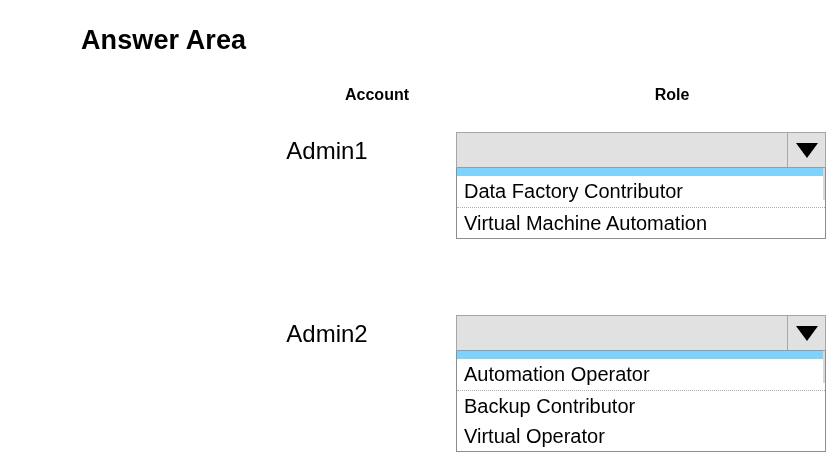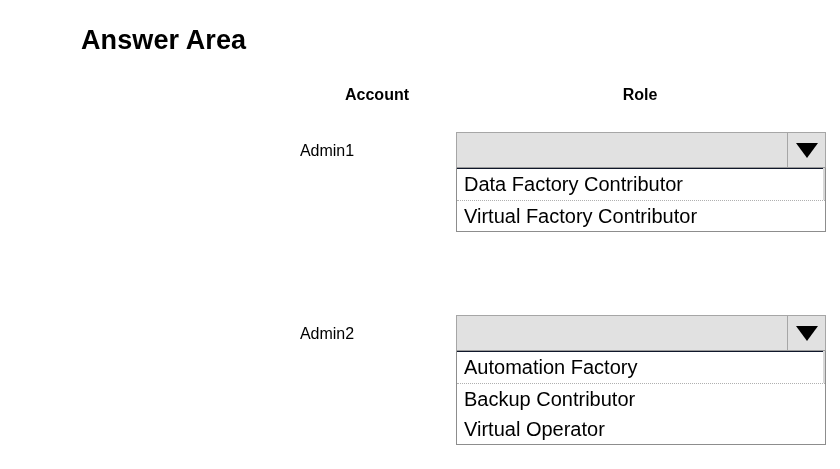--- a/index.html
+++ b/index.html
@@ -47,40 +47,40 @@
     line-height: 24px;
     white-space: nowrap;
     text-align: center;
   }
   .col-header.account {
     left: 245px;
     top: 83px;
     width: 200px;
   }
   .col-header.role {
-    left: 508px;
+    left: 540px;
     top: 83px;
     width: 200px;
   }
 
   
   .answer-row {
     position: absolute;
     left: 0;
   }
   .answer-row.row-1 { top: 132px; }
   .answer-row.row-2 { top: 315px; }
 
   .account-label {
     position: absolute;
     left: 245px;
     top: 6px;
     width: 100px;
     text-align: center;
-    font-size: 16px;
+    font-size: 24px;
     line-height: 26px;
     white-space: nowrap;
   }
 
   
   .combo-wrap {
     position: absolute;
     left: 424px;
     top: 0;
     width: 370px;
@@ -120,24 +120,24 @@
     height: 0;
     border-left: 11px solid transparent;
     border-right: 11px solid transparent;
     border-top: 15px solid #000000;
   }
 
   
   .combo-list {
     position: relative;
     box-sizing: border-box;
-    background: #0f172a;
+    background: #7dd3fc;
     border: 1px solid #8d8d8d;
     border-top: none;
-    padding-top: 1px;
+    padding-top: 8px;
   }
   .combo-option {
     font-size: 20px;
     line-height: 30px;
     height: 30px;
     padding-left: 7px;
     white-space: nowrap;
     background: #ffffff;
     color: #000000;
   }
@@ -175,42 +175,42 @@
       <div class="combo-box">
         <div class="combo-value"></div>
         <div class="combo-arrow-btn">
           <span class="arrow-glyph"></span>
         </div>
       </div>
 
       <div class="combo-list">
         <span class="inner-edge"></span>
         <div class="combo-option sep">Data Factory Contributor</div>
-        <div class="combo-option">Virtual Factory Contributor</div>
+        <div class="combo-option">Virtual Machine Automation</div>
       </div>
 
     </div>
   </div>
 
   <div class="answer-row row-2">
 
     <div class="account-label">Admin2</div>
 
     <div class="combo-wrap">
 
       <div class="combo-box">
         <div class="combo-value"></div>
         <div class="combo-arrow-btn">
           <span class="arrow-glyph"></span>
         </div>
       </div>
 
       <div class="combo-list">
         <span class="inner-edge"></span>
-        <div class="combo-option sep">Automation Factory</div>
+        <div class="combo-option sep">Automation Operator</div>
         <div class="combo-option">Backup Contributor</div>
         <div class="combo-option">Virtual Operator</div>
       </div>
 
     </div>
   </div>
 
 </div>
 
 </body></html>

